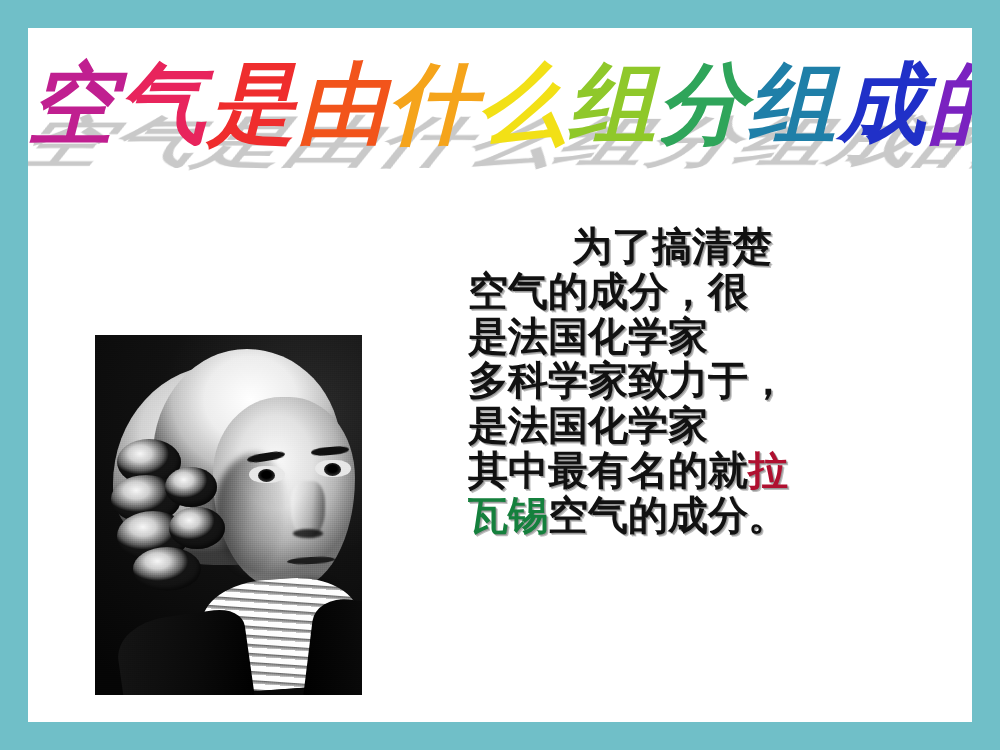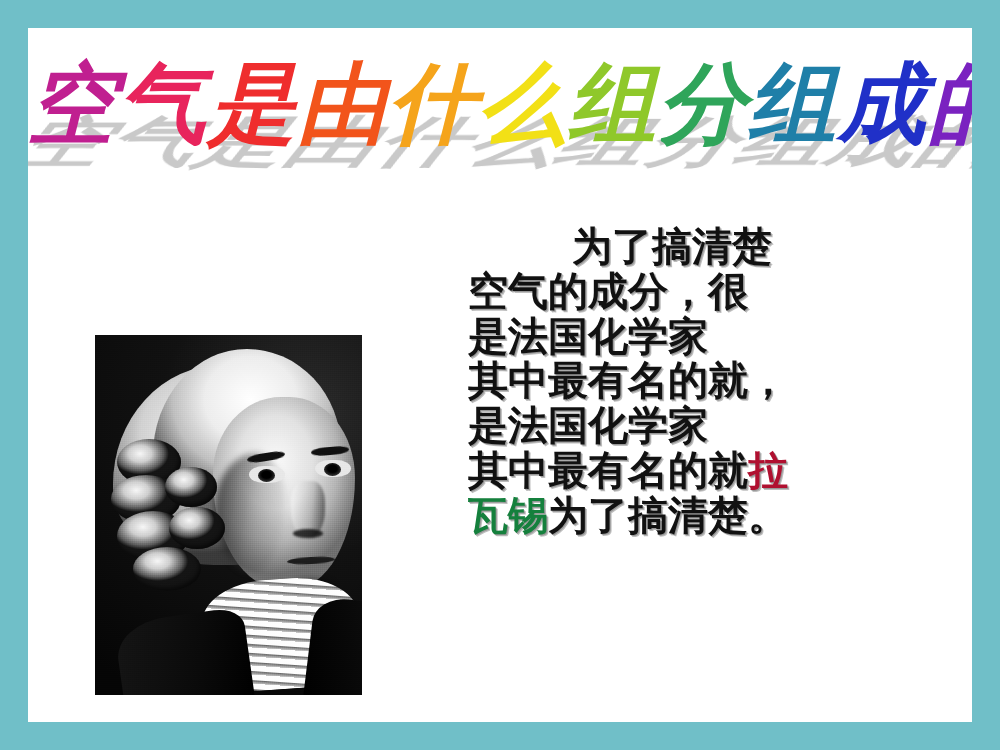--- a/index.html
+++ b/index.html
@@ -246,20 +246,20 @@
       <div id="cravat" class="pp"></div>
       <div id="coat-l" class="pp"></div>
       <div id="coat-r" class="pp"></div>
       <div id="portrait-grain"></div>
     </div>
 
     <div id="body-text">
         <div class="line" style="text-indent: 104px;"><span>为了搞清楚</span></div>
         <div class="line"><span>空气的成分，很</span></div>
         <div class="line"><span>是法国化学家</span></div>
-        <div class="line"><span>其中最有名的就，</span></div>
+        <div class="line"><span>多科学家致力于，</span></div>
         <div class="line"><span>是法国化学家</span></div>
         <div class="line"><span>其中最有名的就</span><span class="hl" style="color: rgb(176, 16, 48);">拉</span></div>
-        <div class="line"><span class="hl" style="color: #15803d;">瓦锡</span><span>为了搞清楚。</span></div>
+        <div class="line"><span class="hl" style="color: #15803d;">瓦锡</span><span>空气的成分。</span></div>
       </div>
 
   </div>
 </div>
 
 </body></html>

